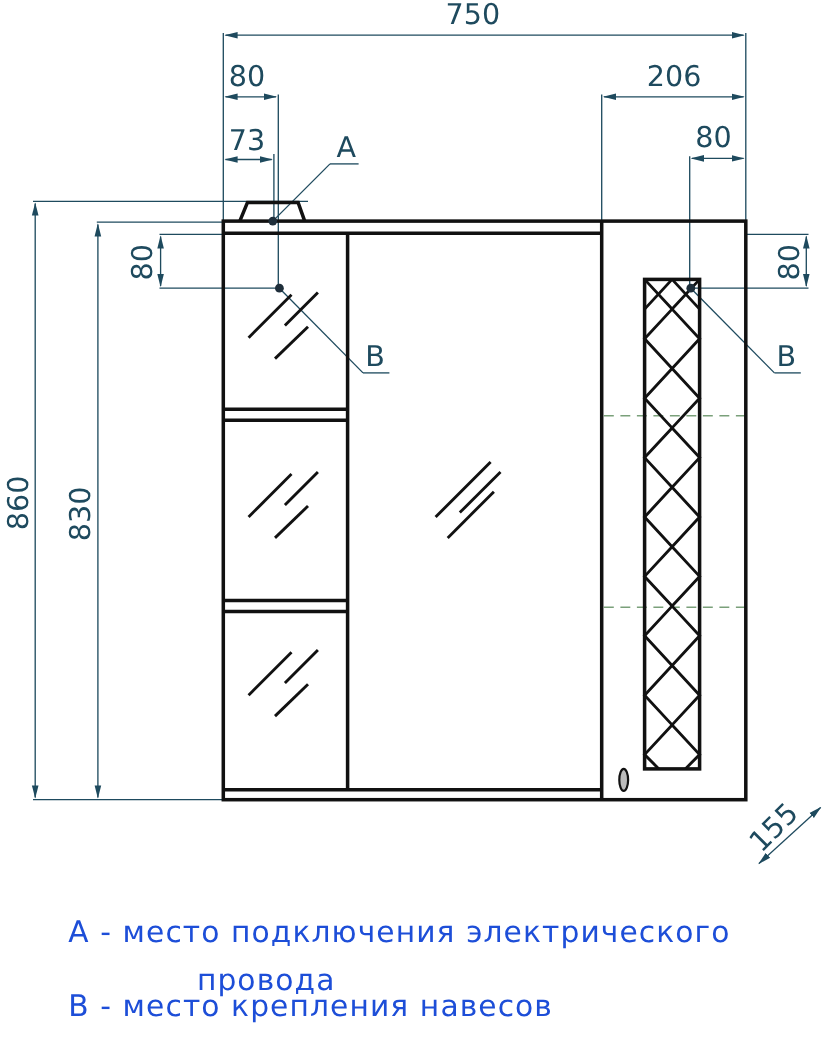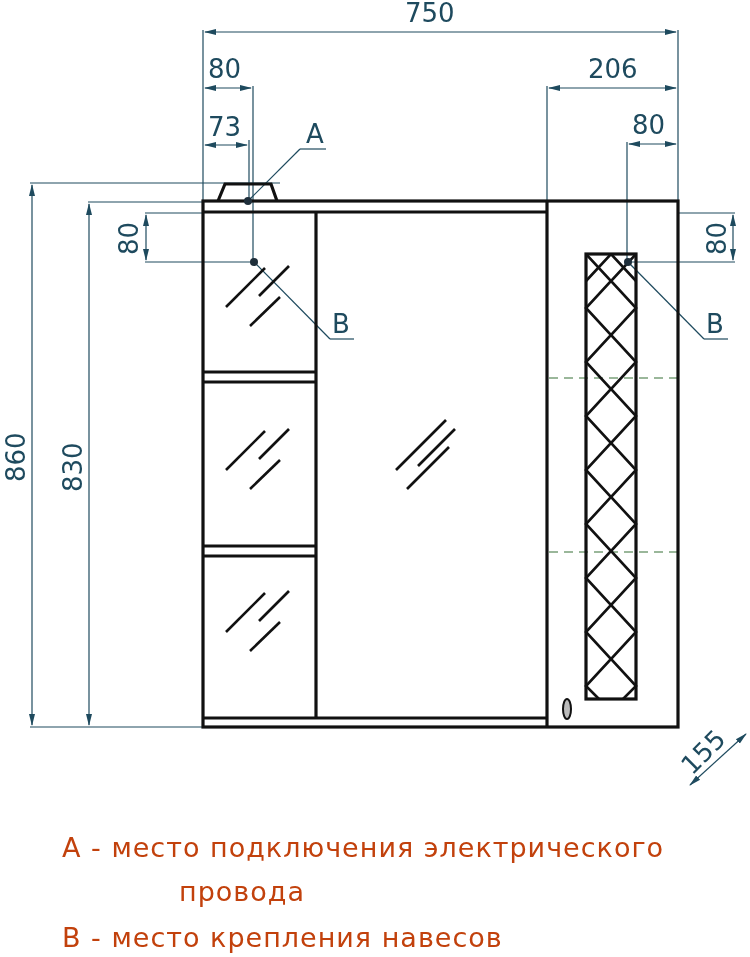--- a/index.html
+++ b/index.html
@@ -1,19 +1,19 @@
 <!DOCTYPE html>
 <html><head>
 <meta charset="utf-8">
 <style>
   html,body{margin:0;padding:0;background:#fff;}
   body{width:750px;height:957px;position:relative;overflow:hidden;font-family:"DejaVu Sans",sans-serif;}
   svg{position:absolute;left:0;top:0;}
   .dim{fill:#1e4a5e;font-family:"DejaVu Sans",sans-serif;font-size:26px;}
-  .legend{position:absolute;left:62px;font-family:"DejaVu Sans",sans-serif;font-size:27px;color:#c2410c;letter-spacing:1px;}
+  .legend{position:absolute;left:62px;font-family:"DejaVu Sans",sans-serif;font-size:27px;color:#1d4ed8;letter-spacing:1px;}
 </style>
 </head>
 <body>
 
 <svg width="750" height="957" viewBox="0 0 750 957">
   <defs>
     <marker id="ar" markerWidth="12" markerHeight="8" refX="11" refY="4" orient="auto-start-reverse" markerUnits="userSpaceOnUse">
       <path d="M0,1 L12,4 L0,7 Z" fill="#1e4a5e"></path>
     </marker>
   </defs>
@@ -123,13 +123,13 @@
   <text class="dim" transform="translate(82,492) rotate(-90)">830</text>
   <text class="dim" transform="translate(692,776) rotate(-45)">155</text>
 
   <text class="dim" x="306" y="143">A</text>
   <text class="dim" x="332" y="333">B</text>
   <text class="dim" x="706" y="333">B</text>
 </svg>
 
 <div class="legend" style="top:832px;">A - место подключения электрического</div>
 <div class="legend" style="top:876px;left:135px;margin-left:44px;">провода</div>
-<div class="legend" style="top:922px;">B - место крепления навесов</div>
+<div class="legend" style="top:900px;">B - место крепления навесов</div>
 
 </body></html>

